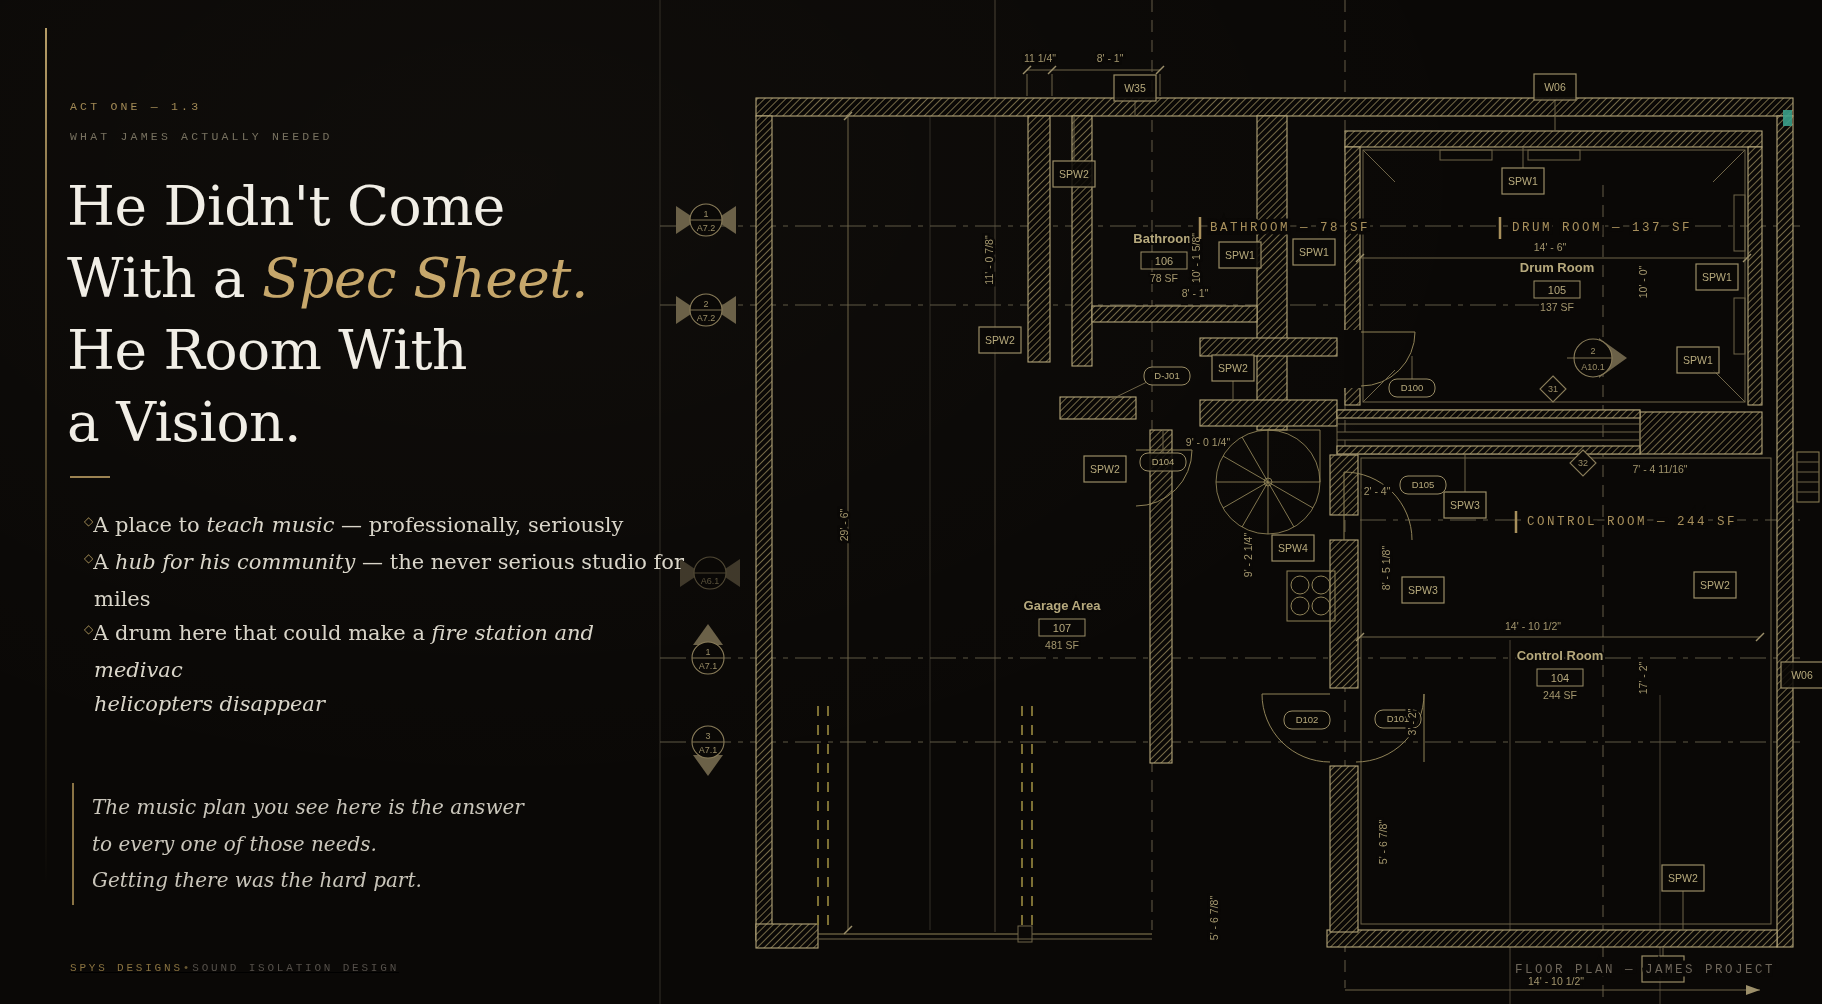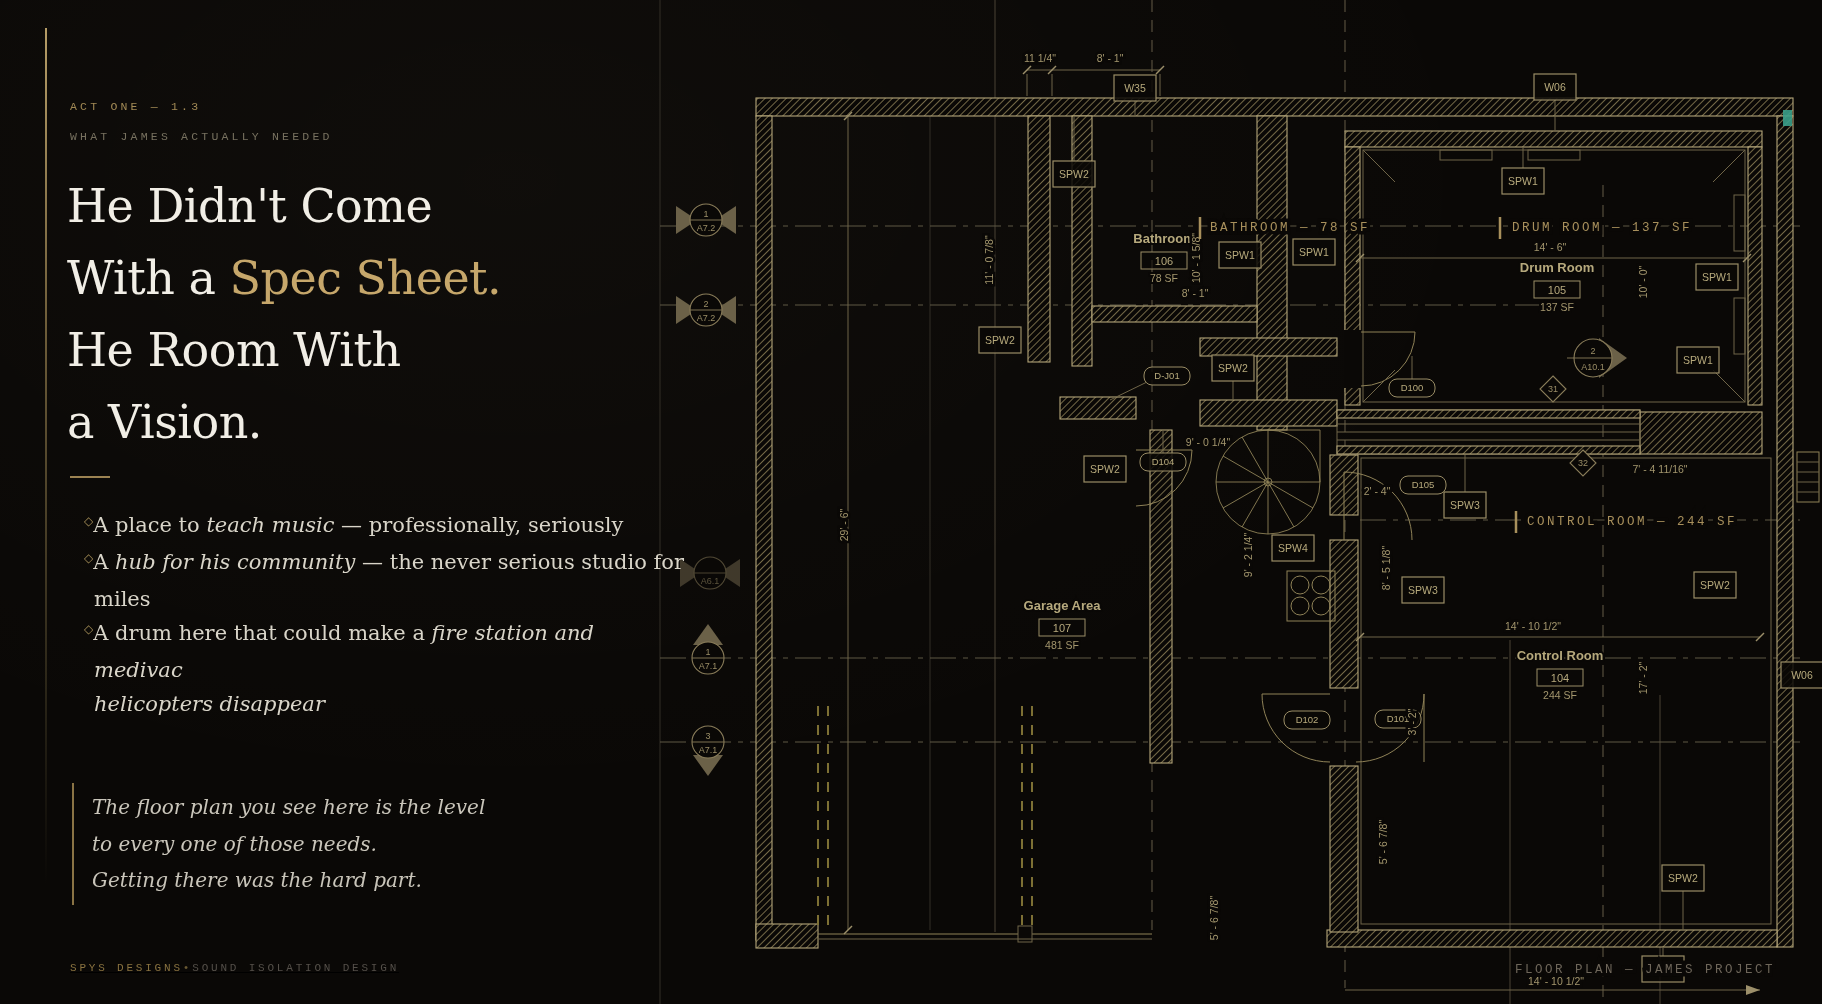--- a/index.html
+++ b/index.html
@@ -9,22 +9,22 @@
   .plan-svg{position:absolute;left:0;top:0;width:1822px;height:1004px;}
 
   
   .accent-rule{position:absolute;left:45px;top:28px;width:2px;height:856px;
     background:linear-gradient(to bottom,#b59c66 0%, #6d5c38 35%, #2e2819 75%, rgba(0,0,0,0) 100%);}
   .kicker{position:absolute;left:70px;top:100px;font-family:"Liberation Mono",monospace;
     font-size:11.5px;letter-spacing:3.2px;color:#a28a55;text-align:center;}
   .eyebrow{position:absolute;left:70px;top:130px;font-family:"Liberation Mono",monospace;
     font-size:11.5px;letter-spacing:3.2px;color:#77715f;}
   .headline{position:absolute;left:67px;top:170px;margin:0;font-weight:400;
-    font-size:46px;line-height:72px;letter-spacing:-0.5px;color:#f1eee6;}
-  .headline .gold-em{color:#c6a76b;}
+    font-size:55px;line-height:72px;letter-spacing:-0.5px;color:#f1eee6;}
+  .headline .gold-em{font-style:italic;color:#c6a76b;}
   .hl-line{display:block;}
   .divider{position:absolute;left:70px;top:476px;width:40px;height:2px;background:#9c8352;}
   .needs{position:absolute;left:84px;top:508px;width:600px;margin:0;padding:0;list-style:none;
     font-size:21px;line-height:34px;color:#d9d5c9;}
   .needs li{padding-left:10px;text-indent:-10px;}
   .needs .em{font-style:italic;}
   .bullet-marker{font-size:12px;color:#a08a55;position:relative;top:-7px;font-family:"DejaVu Sans",sans-serif;}
   .quote{position:absolute;left:72px;top:783px;margin:0;padding:6px 0 6px 18px;border-left:2px solid #8a7344;
     font-style:italic;font-size:20px;line-height:36.5px;color:#c9c5ba;white-space:pre-line;}
   .slide-footer{position:absolute;left:70px;top:962px;font-family:"Liberation Mono",monospace;
@@ -450,19 +450,19 @@
   </h1>
 
   <div class="divider"></div>
 
   <ul class="needs">
       <li><span class="bullet-marker">◇</span><span>A place to </span><span class="em">teach music</span><span> — professionally, seriously</span></li>
       <li><span class="bullet-marker">◇</span><span>A </span><span class="em">hub for his community</span><span> — the never serious studio for</span><br><span>miles</span></li>
       <li><span class="bullet-marker">◇</span><span>A drum here that could make a </span><span class="em">fire station and medivac</span><br><span class="em">helicopters disappear</span></li>
     </ul>
 
-  <blockquote class="quote">The floor plan you see here is the level
+  <blockquote class="quote">The music plan you see here is the answer
 to every one of those needs.
 Getting there was the hard part.</blockquote>
 
   <div class="slide-footer"><span class="brand">SPYS DESIGNS</span><span class="footer-sep">•</span><span class="tagline">SOUND ISOLATION DESIGN</span></div>
 
 </div>
 
 </body></html>

